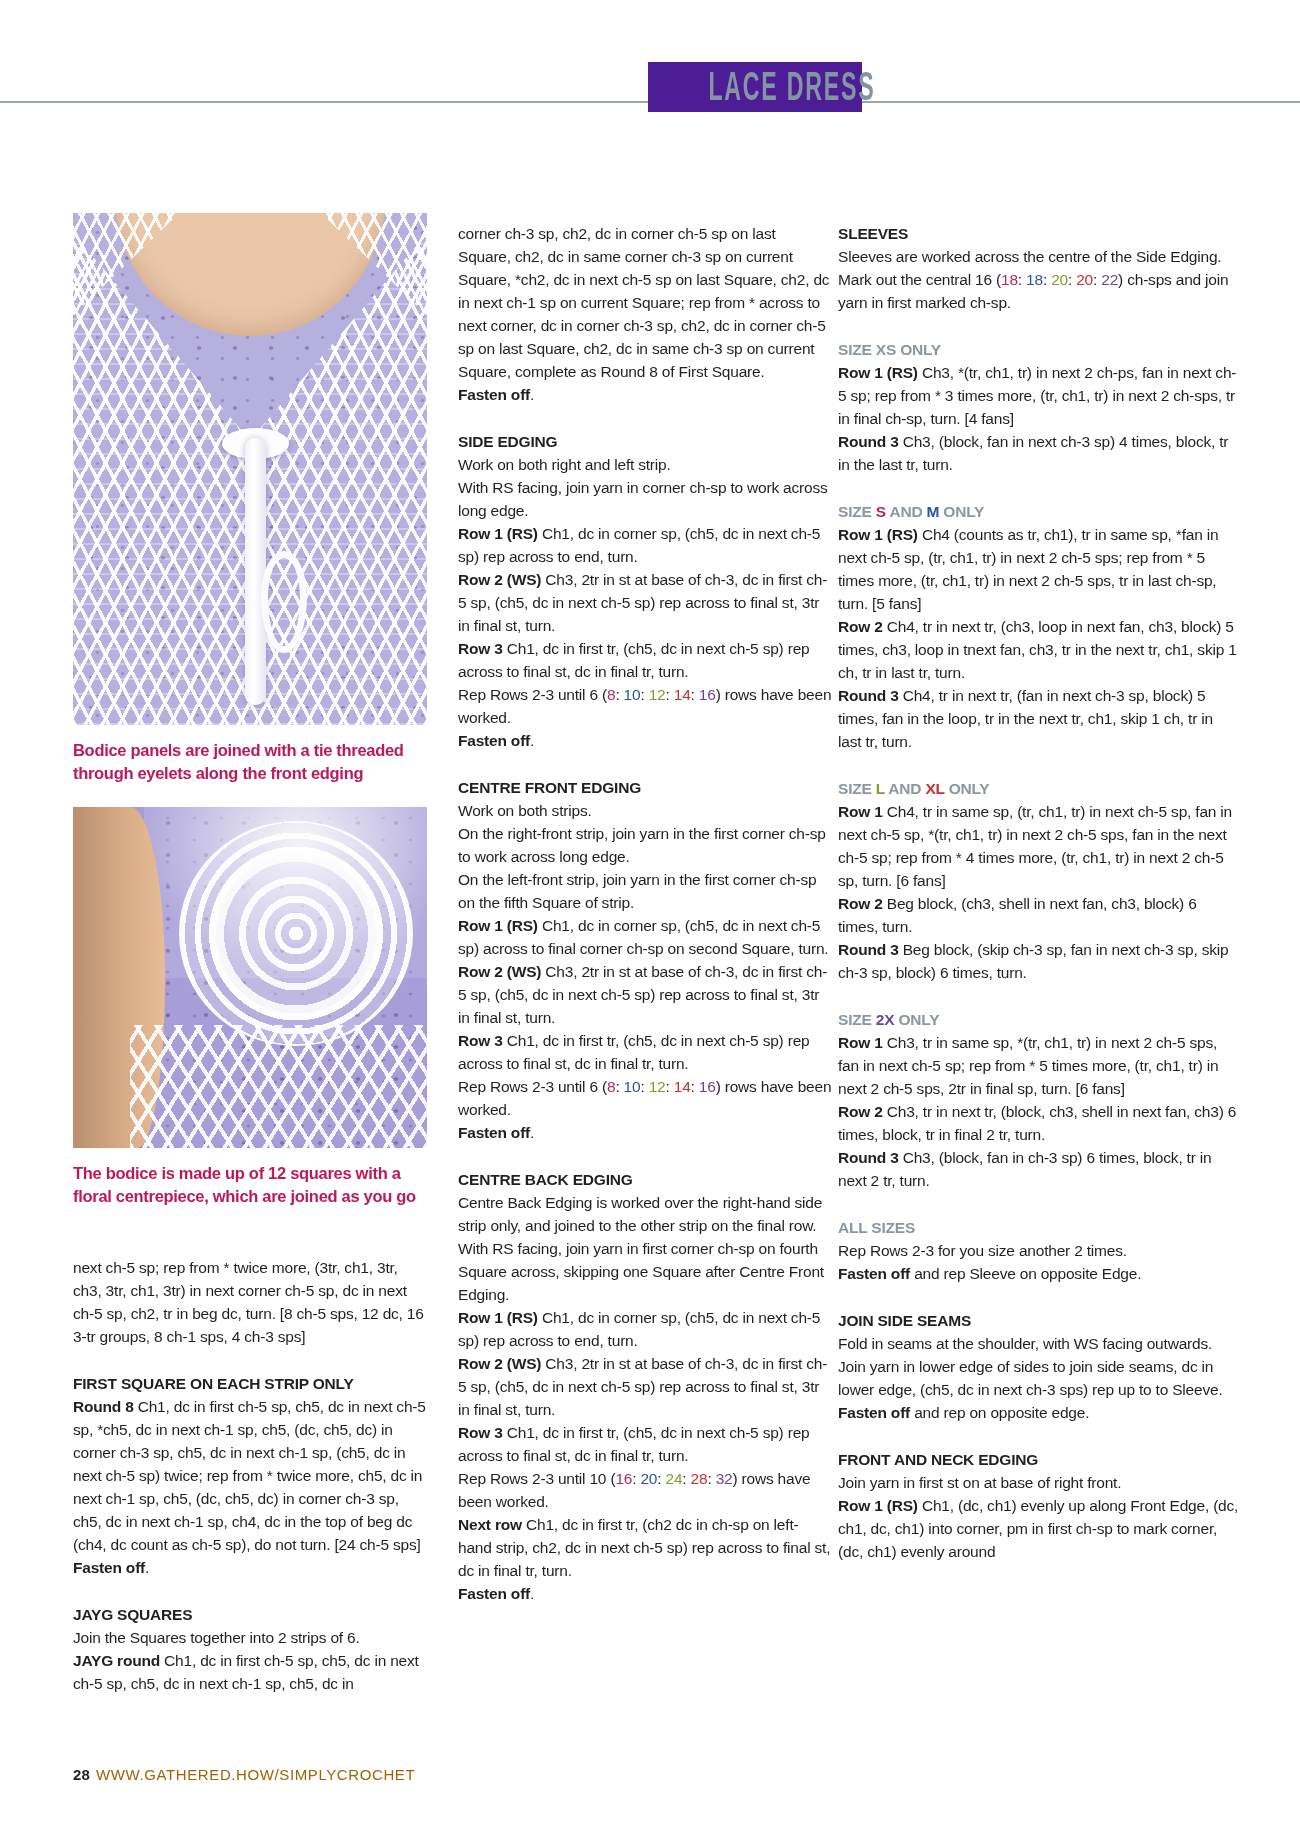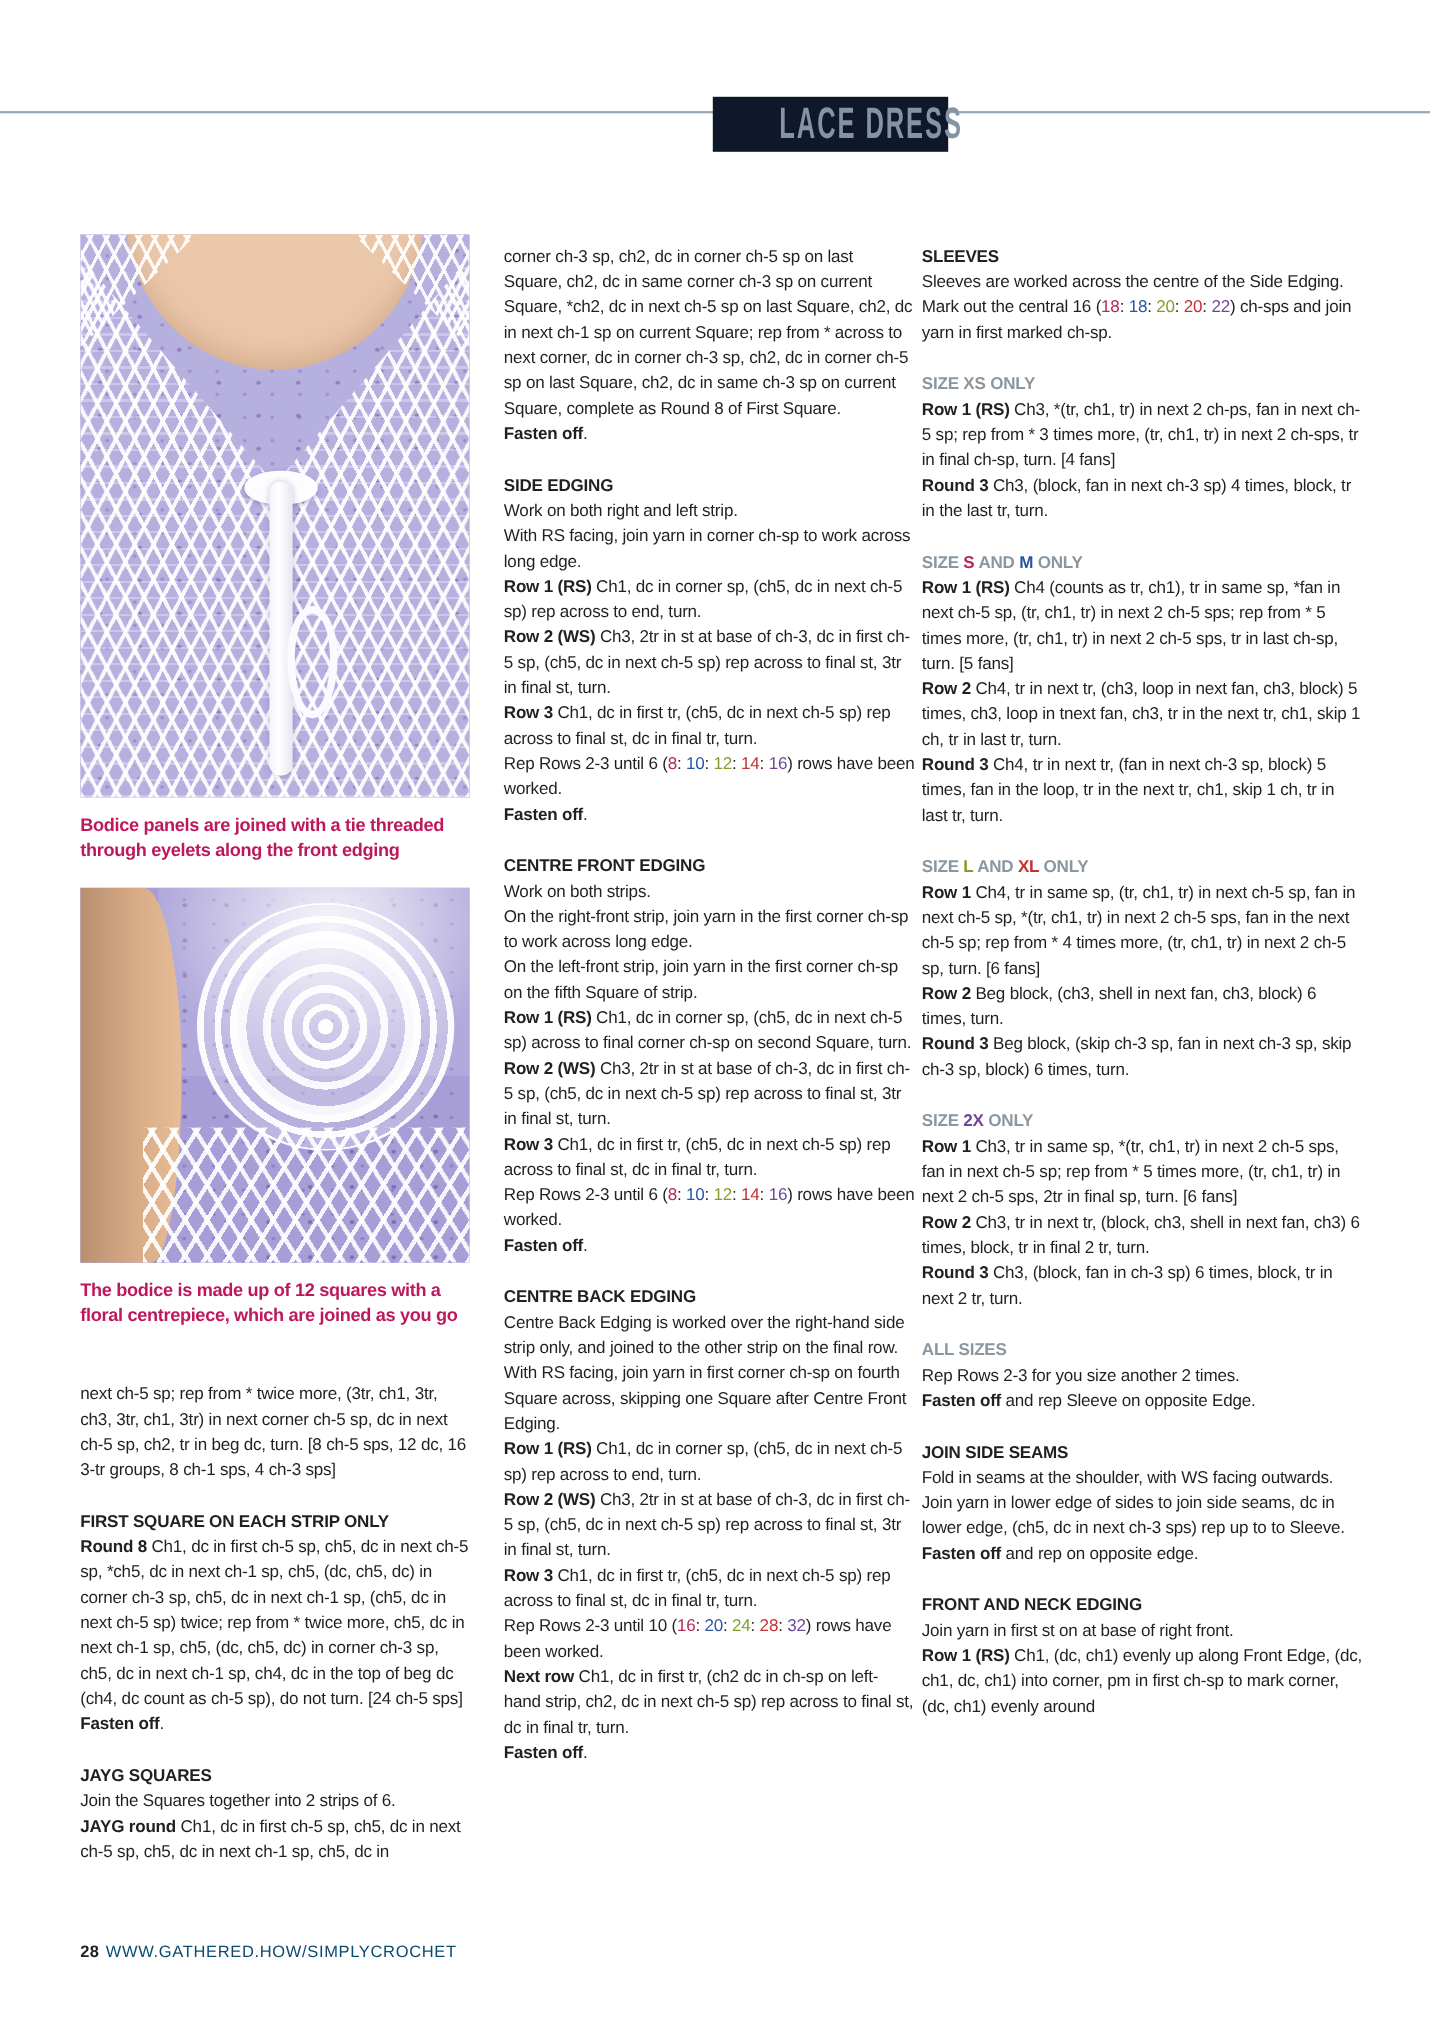--- a/index.html
+++ b/index.html
@@ -1,21 +1,21 @@
 <!DOCTYPE html>
 <html style="--heading_gray: #8a96a0; --size_s: #b52a5b; --size_m: #2b55a0; --size_l: #7f9e2b; --size_xl: #c53030; --size_2x: #6e4697; --title_gray: #8494a2; --rule_gray: #97a6b0; --lilac_fabric: #b6b0df; --skin_tone: #eac7a9;"><head>
 <meta charset="utf-8">
 <style>
   html,body{margin:0;padding:0;background:#ffffff;}
   .page{position:relative;width:1300px;height:1838px;background:#fff;overflow:hidden;
         font-family:"Liberation Sans",sans-serif;color:#231f20;}
 
   
   .rule{position:absolute;left:0;right:0;top:101px;border-top:2px solid #97a6b0;}
-  .title-box{position:absolute;left:648px;top:88px;width:214px;text-align:center;background:#0f172a;padding:4px 0 6px 0;}
+  .title-box{position:absolute;left:648px;top:62px;width:214px;text-align:center;background:#4c1d95;padding:4px 0 6px 0;}
   .title-inner{display:inline-block;font-size:40px;line-height:1.0;font-weight:700;color:#8494a2;
                transform:scaleX(.58);transform-origin:center;letter-spacing:3px;white-space:nowrap;}
 
   
   .col{position:absolute;}
   .col-left{left:73px;top:213px;width:356px;}
   .col-mid{left:458px;top:222px;width:374px;}
   .col-right{left:838px;top:222px;width:402px;}
 
   .blk{margin:0;font-size:15.5px;line-height:23px;letter-spacing:-0.2px;}
@@ -72,21 +72,21 @@
     background-image:repeating-linear-gradient(58deg, rgba(255,255,255,.9) 0 4px, rgba(255,255,255,0) 4px 17px),
                      repeating-linear-gradient(-58deg, rgba(255,255,255,.9) 0 4px, rgba(255,255,255,0) 4px 17px);}
 
   .caption{margin:14px 0 0 0;font-size:16.5px;line-height:23px;font-weight:700;letter-spacing:-0.3px;color:#be185d;}
   .caption2{margin-top:14px;}
   .left-blocks{margin-top:48px;}
 
   
   .footer{position:absolute;left:73px;top:1766px;font-size:15px;letter-spacing:.2px;}
   .pageno{font-weight:700;color:#231f20;margin-right:6px;}
-  .url{color:#0c4a6e;letter-spacing:.6px;}
+  .url{color:#a16207;letter-spacing:.6px;}
 </style>
 </head>
 <body>
 
 <div class="page">
 
   <div class="rule"></div>
   <div class="title-box">
     <span class="title-inner">LACE DRESS</span>
   </div>

